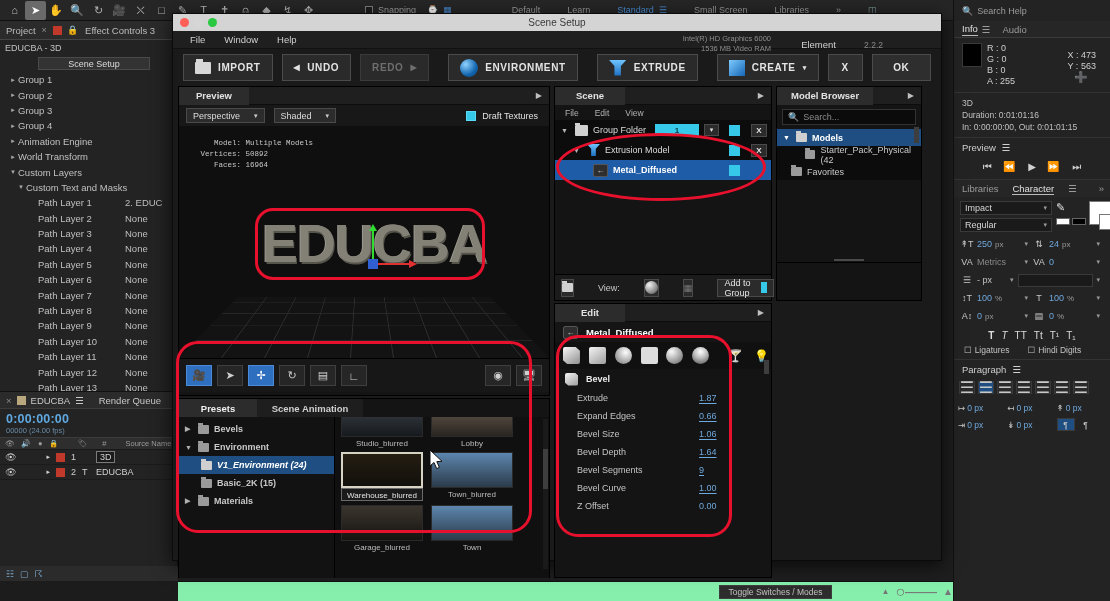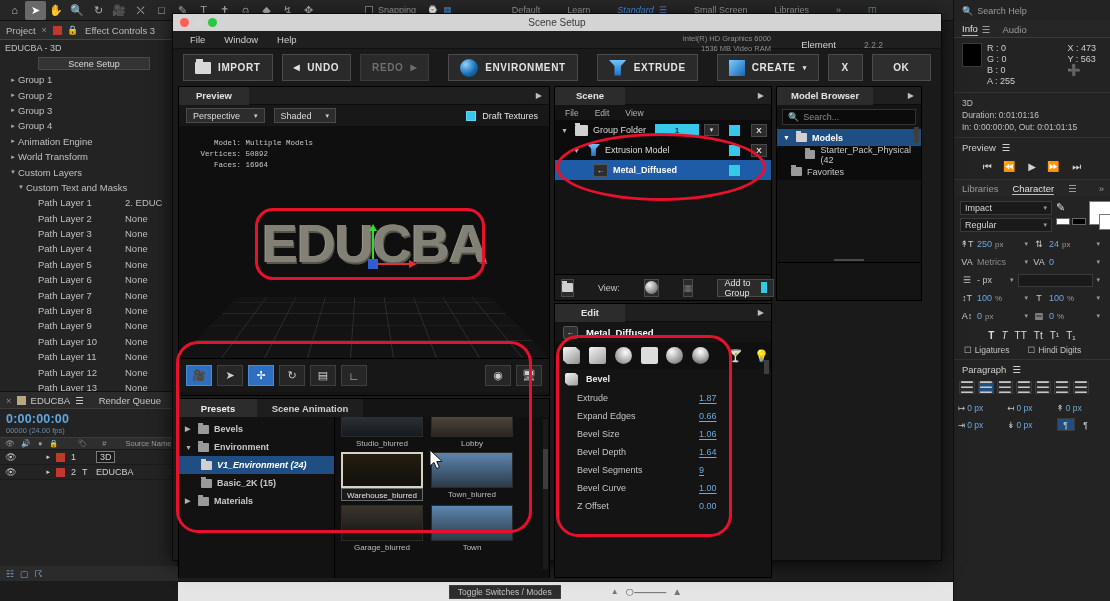--- a/index.html
+++ b/index.html
@@ -10,21 +10,21 @@
   
   .ae-topbar { position:absolute; left:0; top:0; width:1110px; height:21px;
     background:#262626; border-bottom:1px solid #111; display:flex; align-items:center; }
   .ae-tools { display:flex; align-items:center; gap:0px; padding-left:4px; }
   .ae-tool { width:21px; height:19px; display:flex; align-items:center; justify-content:center;
     color:#b4b4b4; font-size:11px; }
   .ae-tool.sel { background:#6a6a6a; color:#fff; border-radius:2px; }
   .ae-snap { display:flex; align-items:center; gap:5px; margin-left:46px; font-size:9px; color:#a0a0a0;}
   .ae-chk { width:8px; height:8px; border:1px solid #7d7d7d; background:#1e1e1e; }
   .ws-list { display:flex; align-items:center; gap:27px; margin-left:60px; font-size:9px; color:#9b9b9b; }
-  .ws-list .act { color:#4a90d9;font-style:italic; }
+  .ws-list .act { color:#4a90d9; }
   .ae-help { margin-left:auto; display:flex; align-items:center; gap:4px; padding-right:6px;
     font-size:9px; color:#9b9b9b; }
 
   
   .proj-panel { position:absolute; left:0; top:21px; width:178px; height:370px; background:#232323;
     border-right:1px solid #111; }
   .proj-tabs { display:flex; align-items:center; height:19px; background:#2b2b2b;
     font-size:9.5px; color:#bdbdbd; padding-left:6px; gap:6px; border-bottom:1px solid #454545;}
   .proj-tabs .x { color:#8b8b8b; font-size:9px; }
   .sw-red { width:9px; height:9px; background:#c0392b; }
@@ -50,36 +50,36 @@
   .tl-time .small { color:#6a8ca8; font-size:7.5px; }
   .tl-head { height:13px; background:#2e2e2e; display:flex; align-items:center; font-size:7.5px;
     color:#9a9a9a; border-top:1px solid #3c3c3c; border-bottom:1px solid #191919; }
   .tl-row { height:15px; display:flex; align-items:center; font-size:9px; color:#d0d0d0;
     border-bottom:1px solid #1b1b1b; }
   .tl-bottom { position:absolute; left:0; bottom:0; width:178px; height:15px; background:#2b2b2b;
     display:flex; align-items:center; gap:6px; padding-left:6px; color:#7fa9cf; font-size:9px; }
 
   
   .comp-area { position:absolute; left:178px; top:21px; width:775px; height:560px; background:#1e1e1e; }
-  .comp-bottom { position:absolute; left:178px; top:581px; width:775px; height:20px; background:#e5e5e5;
-    border-top:1px solid #111; display:flex; align-items:center; justify-content:center; }
+  .comp-bottom { position:absolute; left:178px; top:581px; width:775px; height:20px; background:#86efac;
+    border-top:1px solid #111; display:flex; align-items:center; justify-content:flex-end; }
   .toggle-pill { font-size:8.5px; color:#c3c3c3; background:#2d2d2d; padding:1px 8px; border:1px solid #3d3d3d; }
 
   
   .rdock { position:absolute; left:953px; top:0; width:157px; height:601px; background:#232323;
     border-left:1px solid #111; }
   .rsearch { height:21px; display:flex; align-items:center; gap:4px; padding-left:8px;
     font-size:9px; color:#9b9b9b; }
   .rpanel-tabs { display:flex; align-items:center; gap:12px; height:17px; padding-left:8px;
     font-size:9.5px; color:#9b9b9b; background:#262626; border-bottom:1px solid #3a3a3a;}
   .rpanel-tabs .act { color:#e0e0e0; border-bottom:1px solid #bbb; padding-bottom:1px; }
   .info-body { padding:5px 8px; display:flex; font-size:9px; }
   .swatch-black { width:20px; height:24px; background:#000; border:1px solid #3a3a3a; margin-right:5px;}
   .rgba { line-height:11px; color:#cfcfcf; }
-  .xy { margin-left:auto; text-align:left; line-height:11px; color:#cfcfcf; padding-right:6px;}
+  .xy { margin-left:auto; text-align:center; line-height:11px; color:#cfcfcf; padding-right:6px;margin-top:7px;}
   .info-meta { font-size:8.5px; color:#c0c0c0; padding:4px 8px; line-height:12px;
     border-top:1px solid #333; }
   .prev-head { display:flex; align-items:center; gap:6px; padding:4px 8px; font-size:9.5px;
     border-top:1px solid #333; color:#cfcfcf;}
   .prev-ctrls { display:flex; justify-content:center; gap:12px; padding:4px 0 6px; color:#cfcfcf; font-size:10px;}
   .char-tabs { display:flex; align-items:center; gap:14px; height:18px; padding-left:8px; font-size:9.5px;
     color:#9b9b9b; border-top:1px solid #333; background:#262626; }
   .char-tabs .act { color:#e0e0e0; border-bottom:1px solid #bbb; }
   .char-body { padding:4px 6px; }
   .fsel { height:14px; background:#1a1a1a; border:1px solid #3a3a3a; font-size:9px; color:#d6d6d6;

